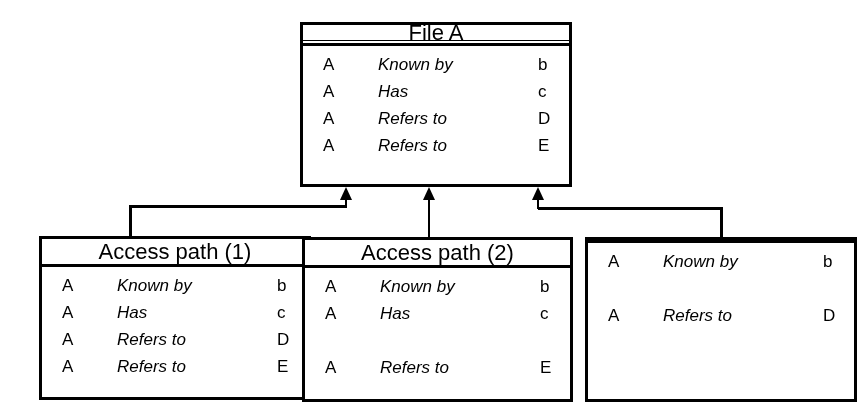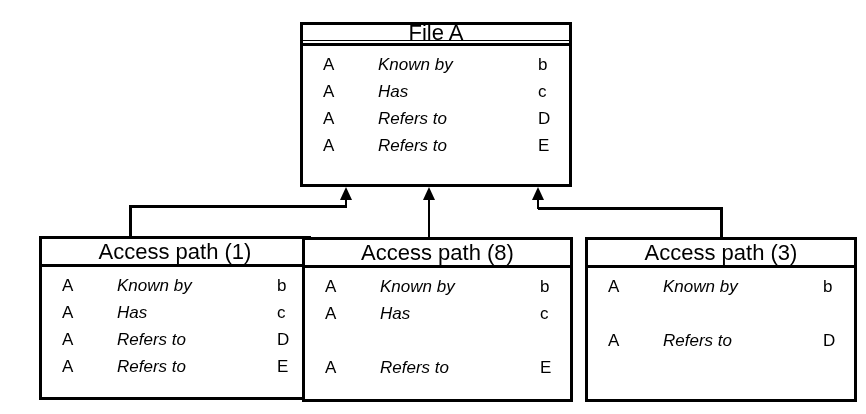--- a/index.html
+++ b/index.html
@@ -137,21 +137,21 @@
       </div>
       <div class="row">
         <span class="c-subj">A</span>
         <span class="c-rel">Refers to</span>
         <span class="c-obj">E</span>
       </div>
     </div>
   </div>
 
   <div class="box" id="box-ap2">
-    <div class="title">Access path (8)</div>
+    <div class="title">Access path (2)</div>
     <div class="sep"></div>
     <div class="rows">
       <div class="row">
         <span class="c-subj">A</span>
         <span class="c-rel">Known by</span>
         <span class="c-obj">b</span>
       </div>
       <div class="row">
         <span class="c-subj">A</span>
         <span class="c-rel">Has</span>
@@ -164,21 +164,20 @@
       </div>
       <div class="row">
         <span class="c-subj">A</span>
         <span class="c-rel">Refers to</span>
         <span class="c-obj">E</span>
       </div>
     </div>
   </div>
 
   <div class="box" id="box-ap3">
-    <div class="title">Access path (3)</div>
     <div class="sep"></div>
     <div class="rows">
       <div class="row">
         <span class="c-subj">A</span>
         <span class="c-rel">Known by</span>
         <span class="c-obj">b</span>
       </div>
       <div class="row">
         <span class="c-subj"></span>
         <span class="c-rel"></span>

